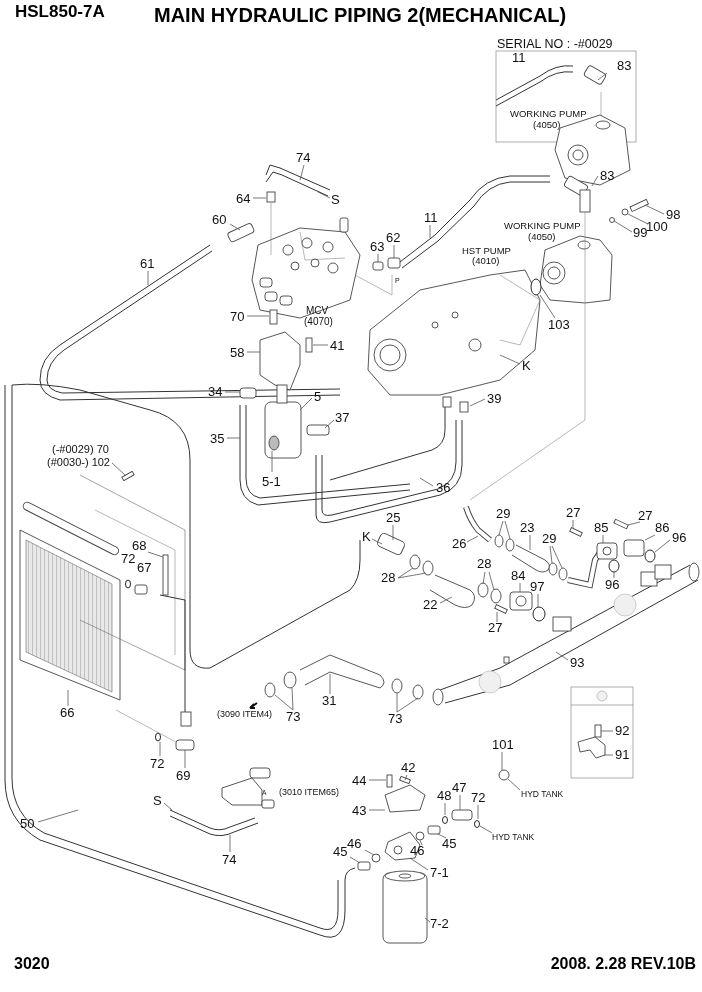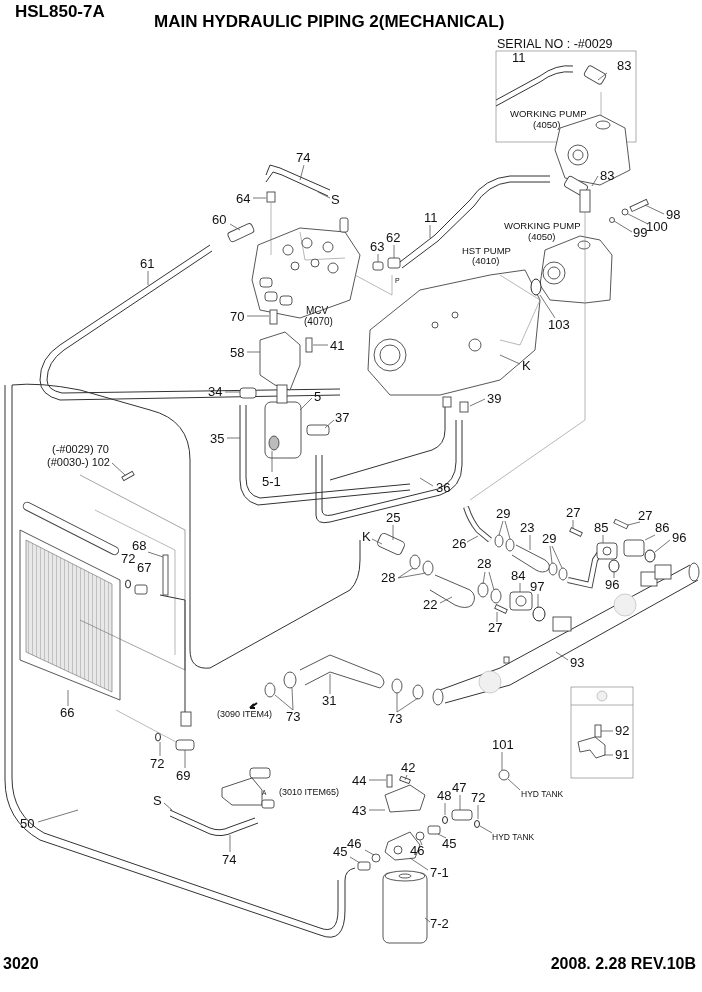--- a/index.html
+++ b/index.html
@@ -1,20 +1,20 @@
 <!DOCTYPE html>
 <html><head>
 <meta charset="utf-8">
 <style>
   html, body { margin:0; padding:0; background:#ffffff; }
   body { width:702px; height:992px; position:relative; overflow:hidden; font-family:"Liberation Sans", sans-serif; color:#111; }
   .hdr { position:absolute; font-family:"Liberation Sans", sans-serif; color:#000000; white-space:nowrap;font-weight:bold; }
   #model { left:15px; top:2px; font-size:17px; }
-  #title { left:154px; top:12px; font-size:17px; }
-  #page-no { left:3px; top:955px; font-size:16px; }
+  #title { left:154px; top:4px; font-size:20px; }
+  #page-no { left:14px; top:955px; font-size:16px; }
   #rev { right:6px; top:955px; font-size:16px; }
   svg#drawing { position:absolute; left:0; top:0; }
   svg text { font-family:"Liberation Sans", sans-serif; fill:#111; }
   .lbl { font-size:13px; }
   .note { font-size:9.5px; }
   .ln { stroke:#555; stroke-width:0.8; fill:none; }
   .pipe { stroke:#333; stroke-width:1; fill:none; }
   .part { stroke:#444; stroke-width:0.9; fill:#fff; }
   .thin { stroke:#888; stroke-width:0.6; fill:none; }
 </style>

